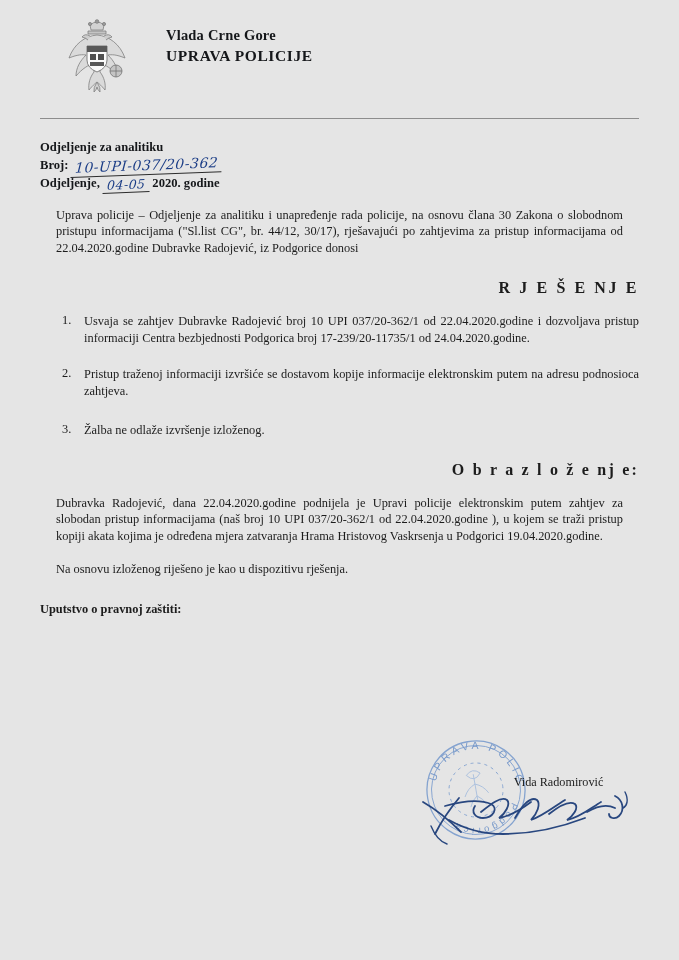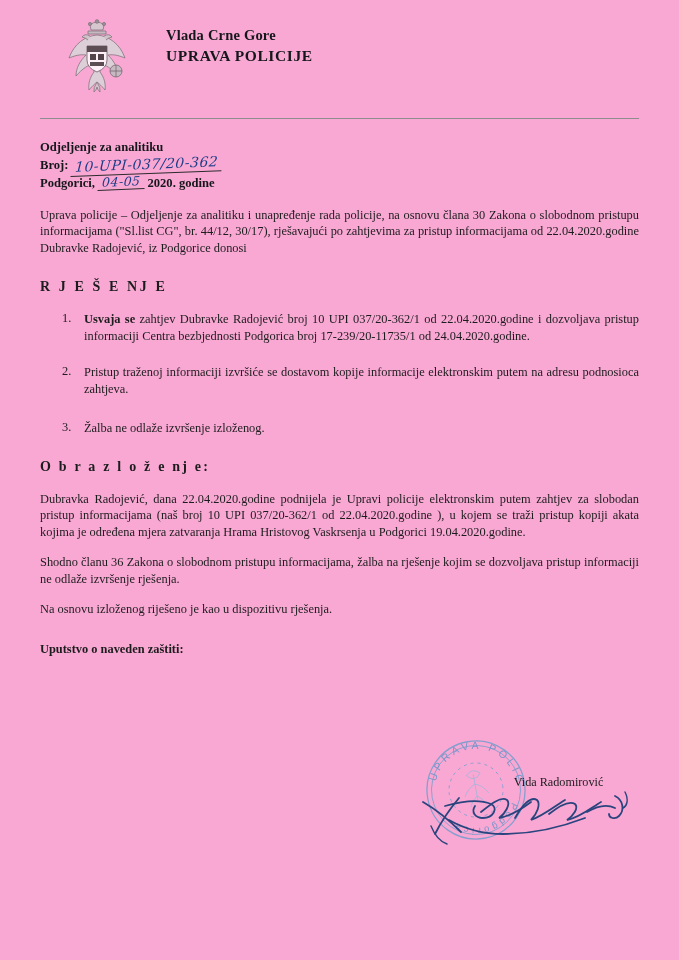--- a/index.html
+++ b/index.html
@@ -14,21 +14,21 @@
     overflow: hidden;
     font-family: "Liberation Serif", "DejaVu Serif", serif;
     color: #1c1c1c;
     position: relative;
   }
 
   .page {
     position: relative;
     width: 679px;
     height: 960px;
-    background: #f9a8d4;
+    background: #e5e5e5;
     box-sizing: border-box;
     padding: 0 40px;
   }
 
   
   .letterhead {
     display: flex;
     align-items: flex-start;
     padding-top: 14px;
     height: 86px;
@@ -71,21 +71,21 @@
   
   .refblock {
     margin-top: 20px;
     font-size: 12.6px;
     font-weight: bold;
     line-height: 1.42;
     color: #15171a;
   }
   .ref-row {
     display: flex;
-    align-items: flex-start;
+    align-items: flex-end;
     white-space: nowrap;
   }
   .hand {
     font-family: "DejaVu Serif", "Liberation Serif", serif;
     font-style: italic;
     font-weight: 400;
     color: #1b3d86;
     font-size: 14px;
     letter-spacing: .5px;
     transform: rotate(-2.2deg) skewX(-6deg);
@@ -95,29 +95,29 @@
     margin: 0 3px;
     line-height: 1.05;
   }
   .hand.small { font-size: 12.5px; }
 
   
   .para {
     font-size: 12.4px;
     line-height: 1.36;
     text-align: justify;
-    margin: 0;
+    margin: 16px;
     color: #1c1c1c;
   }
   .intro { margin-top: 14px; }
 
   .center-head {
-    text-align: left;
-    font-weight: bold;
-    font-size: 14px;
+    text-align: right;
+    font-weight: bold;
+    font-size: 16px;
     letter-spacing: 2.6px;
     margin: 22px 0 16px 0;
   }
   .center-head.obrazlozenje {
     letter-spacing: 2.2px;
     margin: 22px 0 16px 0;
   }
 
   
   .numlist { margin: 0; padding: 0; }
@@ -132,21 +132,21 @@
     padding-left: 22px;
     box-sizing: border-box;
   }
   .numitem .itemtext {
     flex: 1 1 auto;
     font-size: 12.4px;
     line-height: 1.36;
     text-align: justify;
   }
   .numitem.spaced { margin-bottom: 22px; }
-  b.strong { font-weight: bold; }
+  b.strong { font-weight: normal; }
 
   .block-para { margin-top: 13px; }
 
   .section-title {
     font-size: 12.4px;
     font-weight: bold;
     margin-top: 24px;
   }
 
   
@@ -231,21 +231,21 @@
 
   <hr class="rule">
 
   <div class="refblock">
     <div>Odjeljenje za analitiku</div>
     <div class="ref-row">
       <span>Broj:</span>
       <span class="hand">10-UPI-037/20-362</span>
     </div>
     <div class="ref-row">
-      <span>Podgorici,</span>
+      <span>Odjeljenje,</span>
       <span class="hand small">04-05</span>
       <span>2020. godine</span>
     </div>
   </div>
 
   <p class="para intro">Uprava policije – Odjeljenje za analitiku i unapređenje rada policije, na osnovu člana 30 Zakona o slobodnom pristupu informacijama ("Sl.list CG", br. 44/12, 30/17), rješavajući po zahtjevima za pristup informacijama od 22.04.2020.godine Dubravke Radojević, iz Podgorice donosi</p>
 
   <div class="center-head">R J E Š E NJ E</div>
 
   <div class="numlist">
@@ -259,24 +259,23 @@
     </div>
     <div class="numitem">
       <div class="num">3.</div>
       <div class="itemtext">Žalba ne odlaže izvršenje izloženog.</div>
     </div>
   </div>
 
   <div class="center-head obrazlozenje">O b r a z l o ž e nj e:</div>
 
   <p class="para">Dubravka Radojević, dana 22.04.2020.godine podnijela je Upravi policije elektronskim putem zahtjev za slobodan pristup informacijama (naš broj 10 UPI 037/20-362/1 od 22.04.2020.godine ), u kojem se traži pristup kopiji akata kojima je određena mjera zatvaranja Hrama Hristovog Vaskrsenja u Podgorici 19.04.2020.godine.</p>
-  <p class="para block-para">Shodno članu 36 Zakona o slobodnom pristupu informacijama, žalba na rješenje kojim se dozvoljava pristup informaciji ne odlaže izvršenje rješenja.</p>
   <p class="para block-para">Na osnovu izloženog riješeno je kao u dispozitivu rješenja.</p>
 
-  <div class="section-title">Uputstvo o naveden zaštiti:</div>
+  <div class="section-title">Uputstvo o pravnoj zaštiti:</div>
 
   <div class="sigzone">
 
     <div class="stamp">
       <svg width="118" height="112" viewBox="0 0 118 112" aria-hidden="true">
         <g transform="rotate(-10 59 56)" fill="none" stroke="#7d9ece" stroke-width="1.3">
           <circle cx="59" cy="56" r="49"></circle>
           <circle cx="59" cy="56" r="44.5" stroke-width="0.9"></circle>
           <circle cx="59" cy="56" r="27" stroke-width="0.9" stroke-dasharray="3 4"></circle>
         </g>

